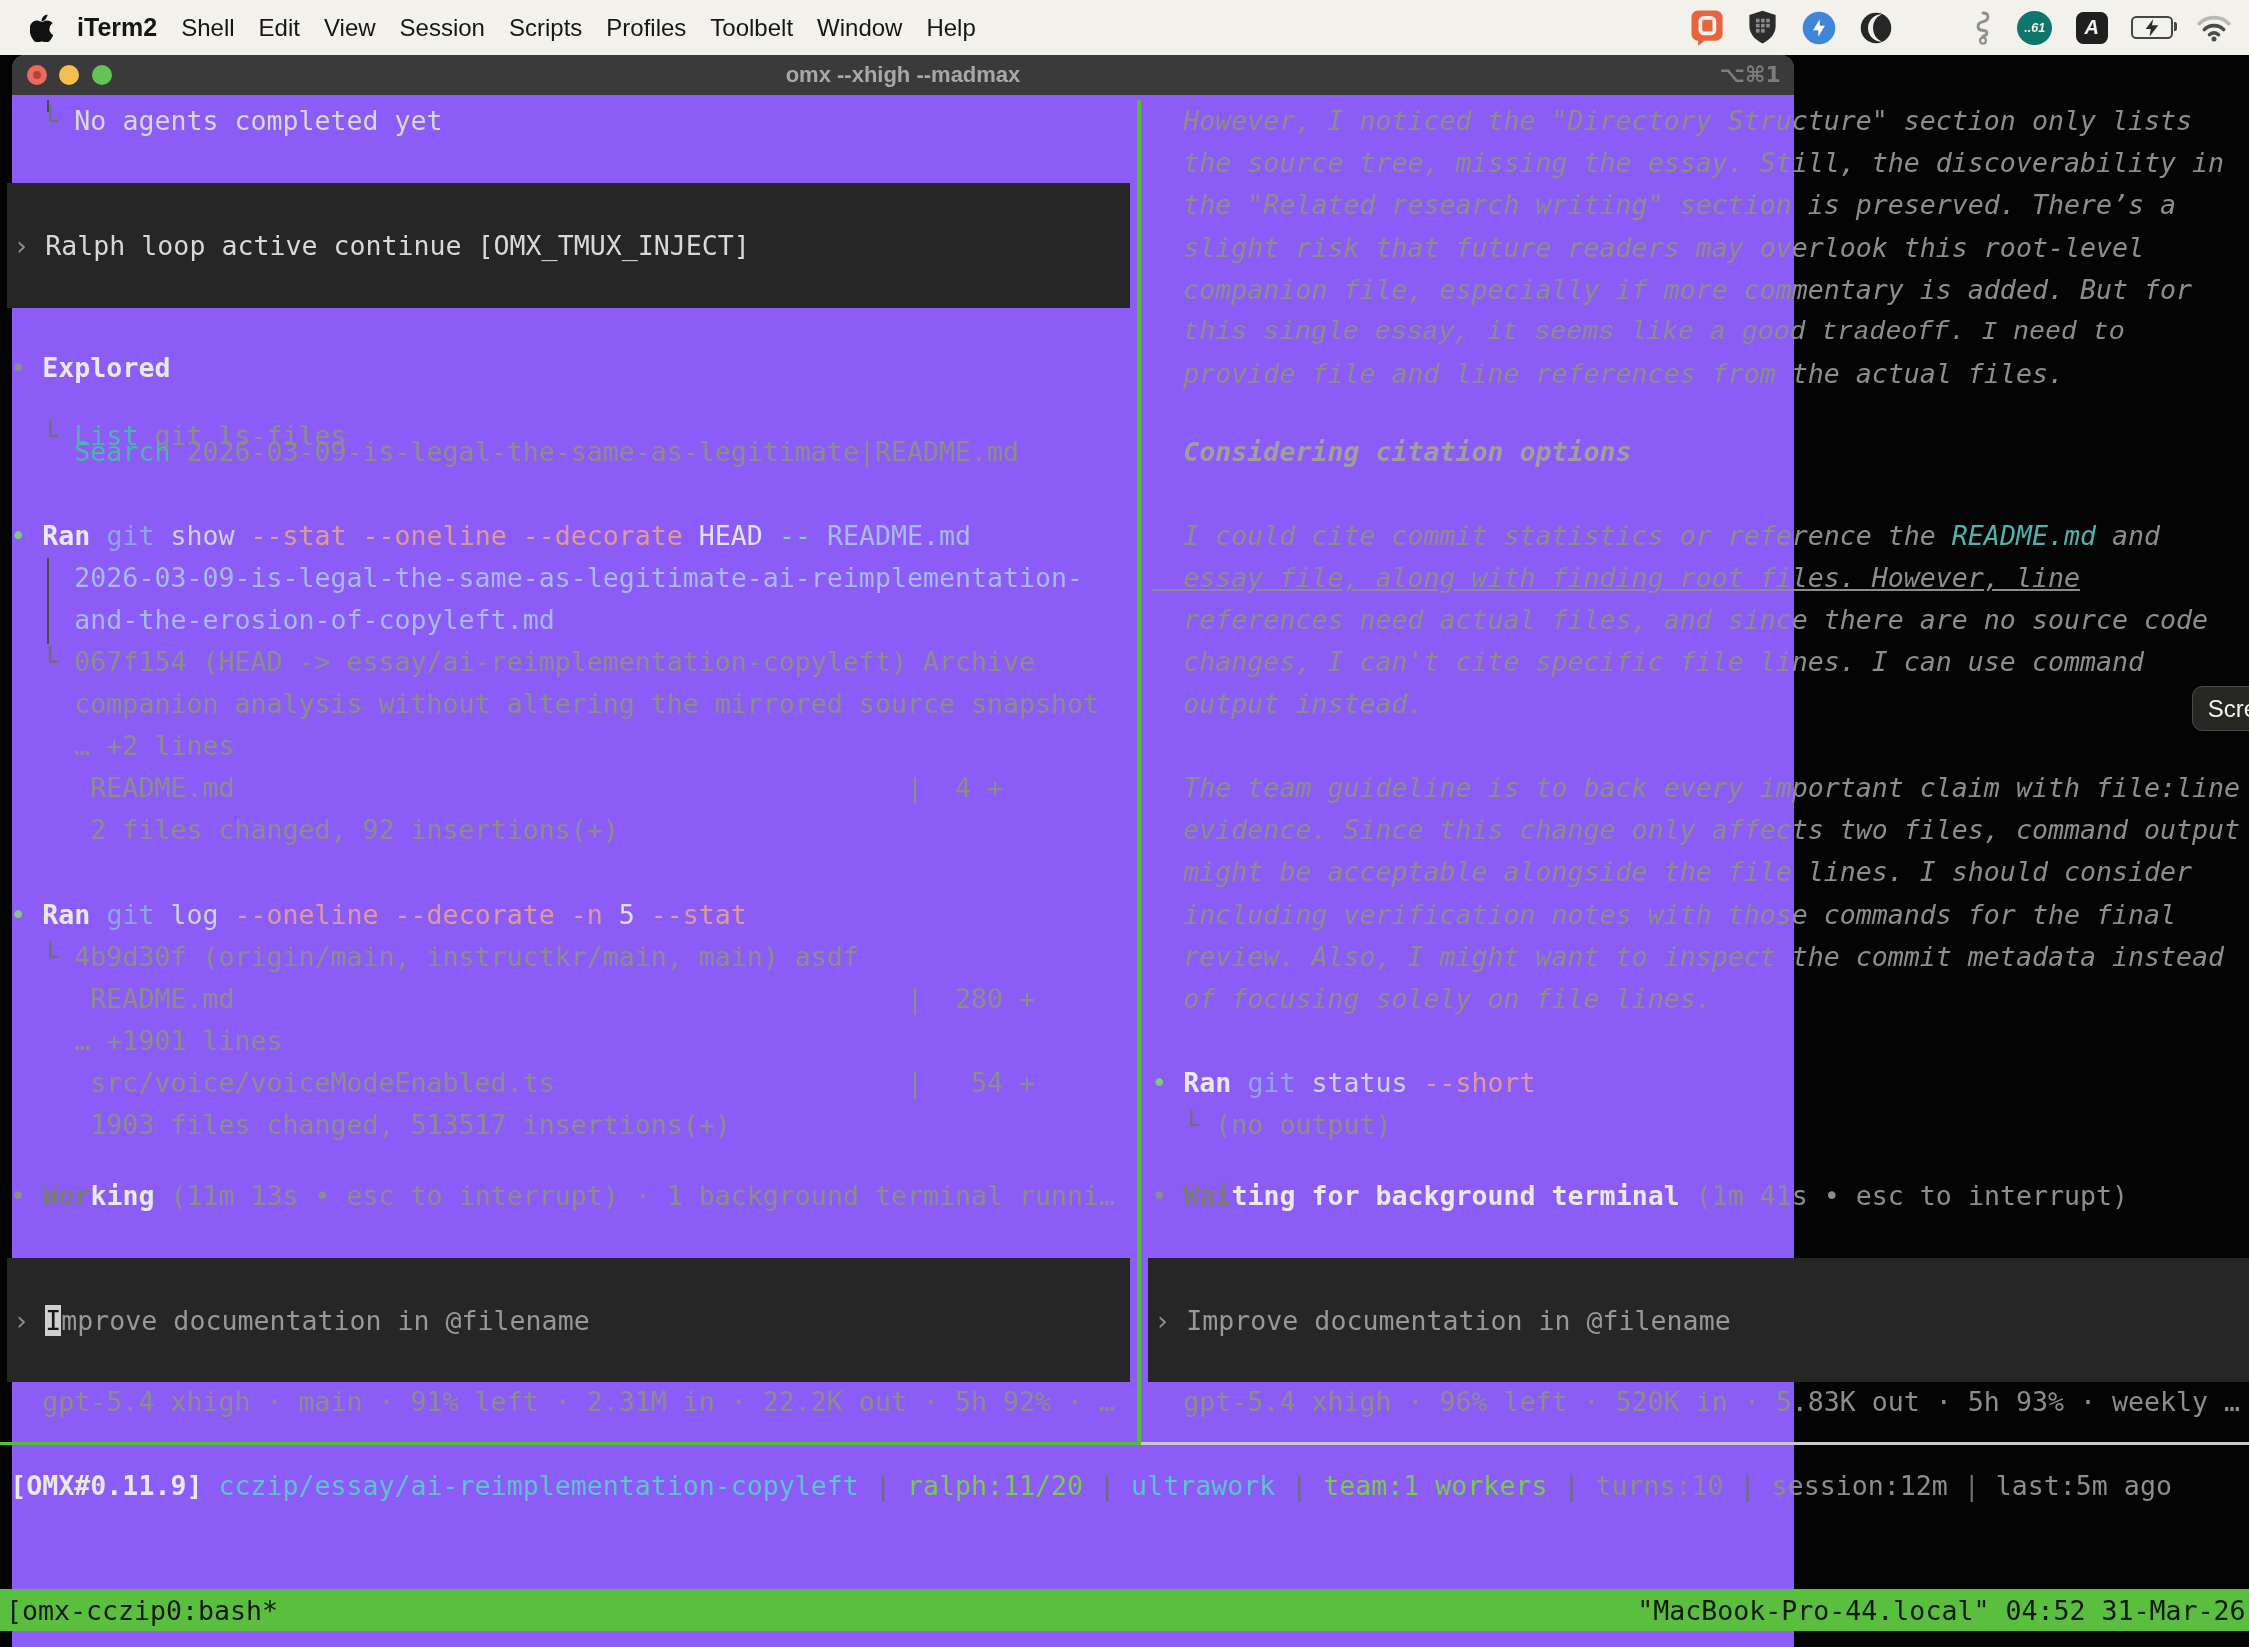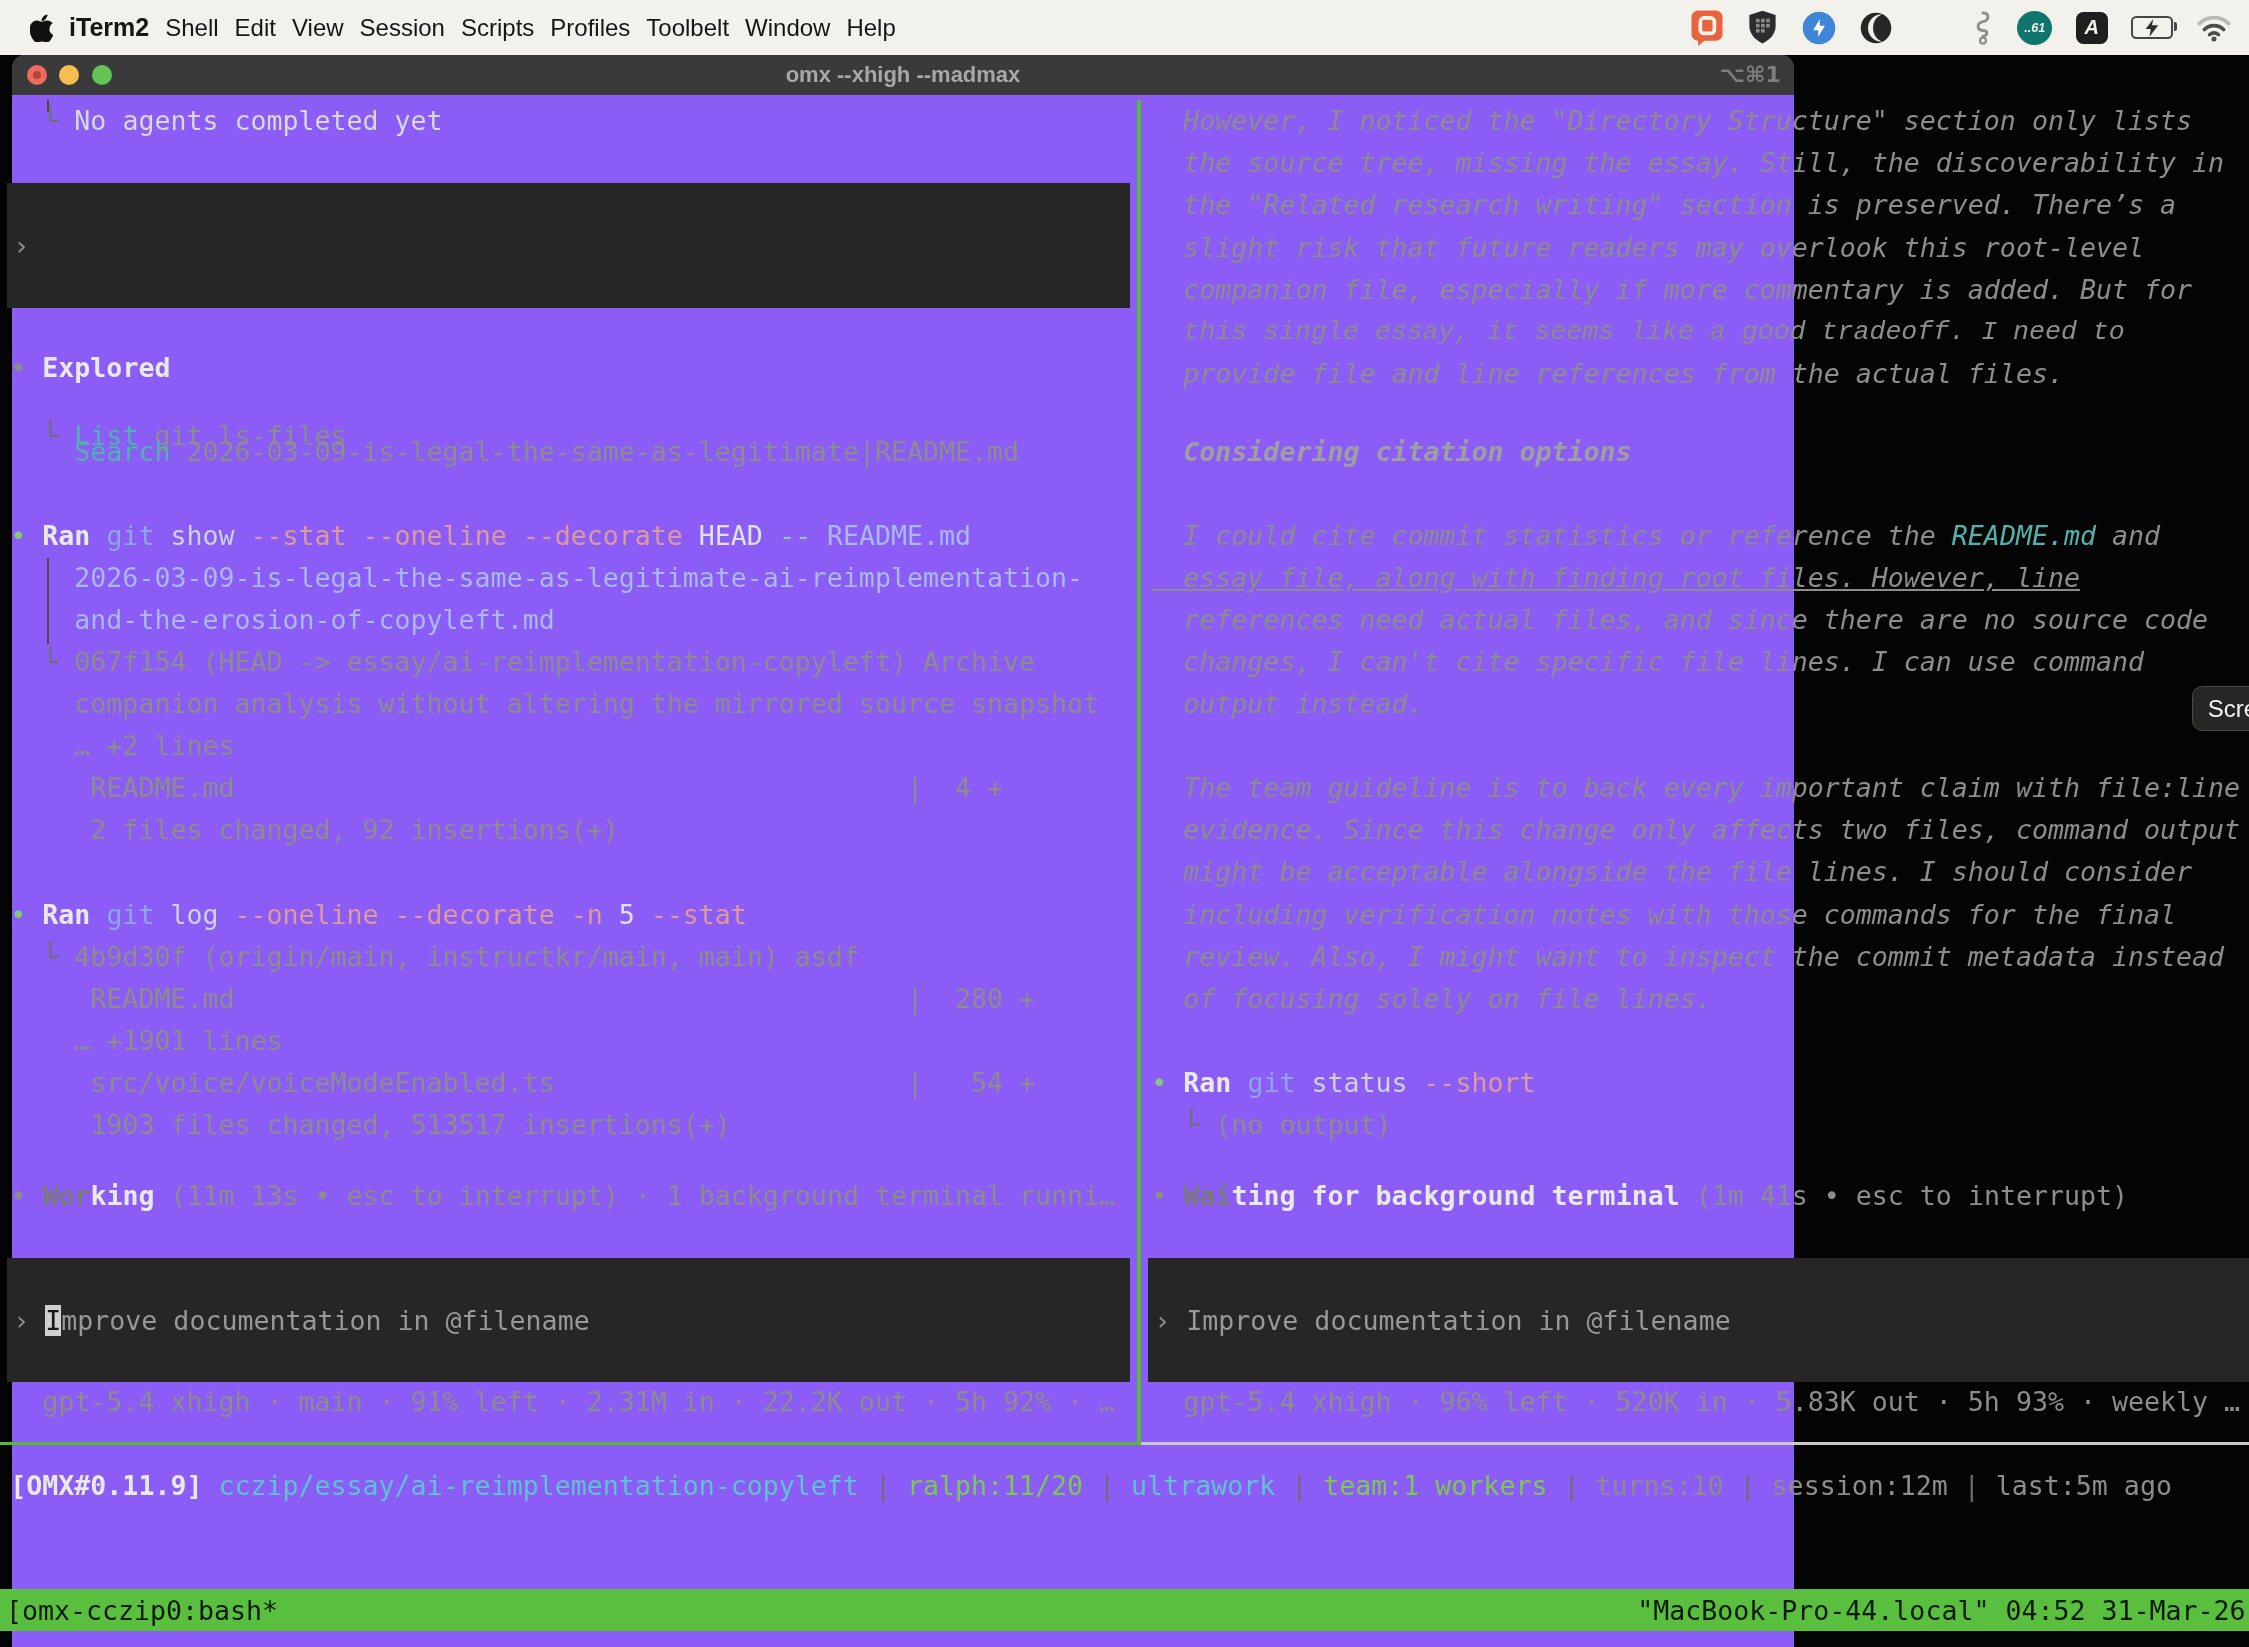--- a/index.html
+++ b/index.html
@@ -6,21 +6,21 @@
   body{
     width:2250px;height:1648px;position:relative;overflow:hidden;
     background:#040404;font-family:"DejaVu Sans Mono",monospace;
   }
   
   .menubar{
     position:absolute;top:0;left:0;width:2250px;height:55px;background:#f2f1ec;
     display:flex;align-items:center;font-family:"Liberation Sans",sans-serif;
     font-size:24px;color:#161616;z-index:40;
   }
-  .menu-items{display:flex;align-items:center;gap:16px;padding-left:29.5px;}
+  .menu-items{display:flex;align-items:center;gap:24px;padding-left:29.5px;}
   .mi{white-space:nowrap;}
   .mi.b{font-weight:bold;font-size:25px;}
   .apple{display:flex;align-items:center;}
   .status{margin-left:auto;display:flex;align-items:center;gap:23.6px;padding-right:19px;}
   .sicon{display:flex;align-items:center;justify-content:center;}
   .ic-dots{display:grid;grid-template-columns:repeat(3,8px);grid-template-rows:repeat(3,8px);gap:4.4px;}
   .ic-dots i{border-radius:50%;display:block;}
   .d-g{background:#9a9a98;} .d-b{background:#1d1d1b;}
   .ic61{width:35px;height:34px;border-radius:50%;background:#0f766e;color:#f2f1ec;
     display:flex;align-items:center;justify-content:center;font-size:12.5px;font-weight:bold;}
@@ -185,21 +185,21 @@
       <span class="lt-c lt-grn"></span>
     </div>
     <div class="wtitle">omx --xhigh --madmax</div>
     <div class="wshort">⌥⌘1</div>
   </div>
 </div>
 
 <div class="pane" id="pane-left">
   <div class="guide" style="left:47px;top:0;height:11.8px"></div>
   <div class="tbox" style="left:7.4px;right:7.4px;top:83px;height:125px">
-    <span class="prompt">›</span>
+    <span class="prompt">›</span><span class="c-light">Ralph loop active continue [OMX_TMUX_INJECT]</span>
   </div>
   <div class="guide" style="left:47px;top:458px;height:86px"></div>
   <div id="lines-left">
       <div class="tl" style="top: 0px;"><span class="c-dim2">  └ </span><span class="c-light">No agents completed yet</span></div>
       <div class="tl" style="top: 247px;"><span class="c-dim">• </span><span class="c-wb">Explored</span></div>
       <div class="tl" style="top: 275px; margin-top: 40px;"><span class="c-dim2">  └ </span><span class="c-teal">List</span><span class="c-dim"> git ls-files</span></div>
       <div class="tl" style="top: 331px;"><span class="c-dim">    </span><span class="c-teal">Search</span><span class="c-dim"> 2026-03-09-is-legal-the-same-as-legitimate|README.md</span></div>
       <div class="tl" style="top: 415px;"><span class="c-bg">• </span><span class="c-wb">Ran</span><span class="c-blue"> git</span><span class="c-lt"> show </span><span class="c-pink">--stat --oneline --decorate</span><span class="c-llav"> HEAD </span><span class="c-mint">--</span><span class="c-lav"> README.md</span></div>
       <div class="tl" style="top: 457px;"><span class="c-lav">    2026-03-09-is-legal-the-same-as-legitimate-ai-reimplementation-</span></div>
       <div class="tl" style="top: 499px;"><span class="c-lav">    and-the-erosion-of-copyleft.md</span></div>

